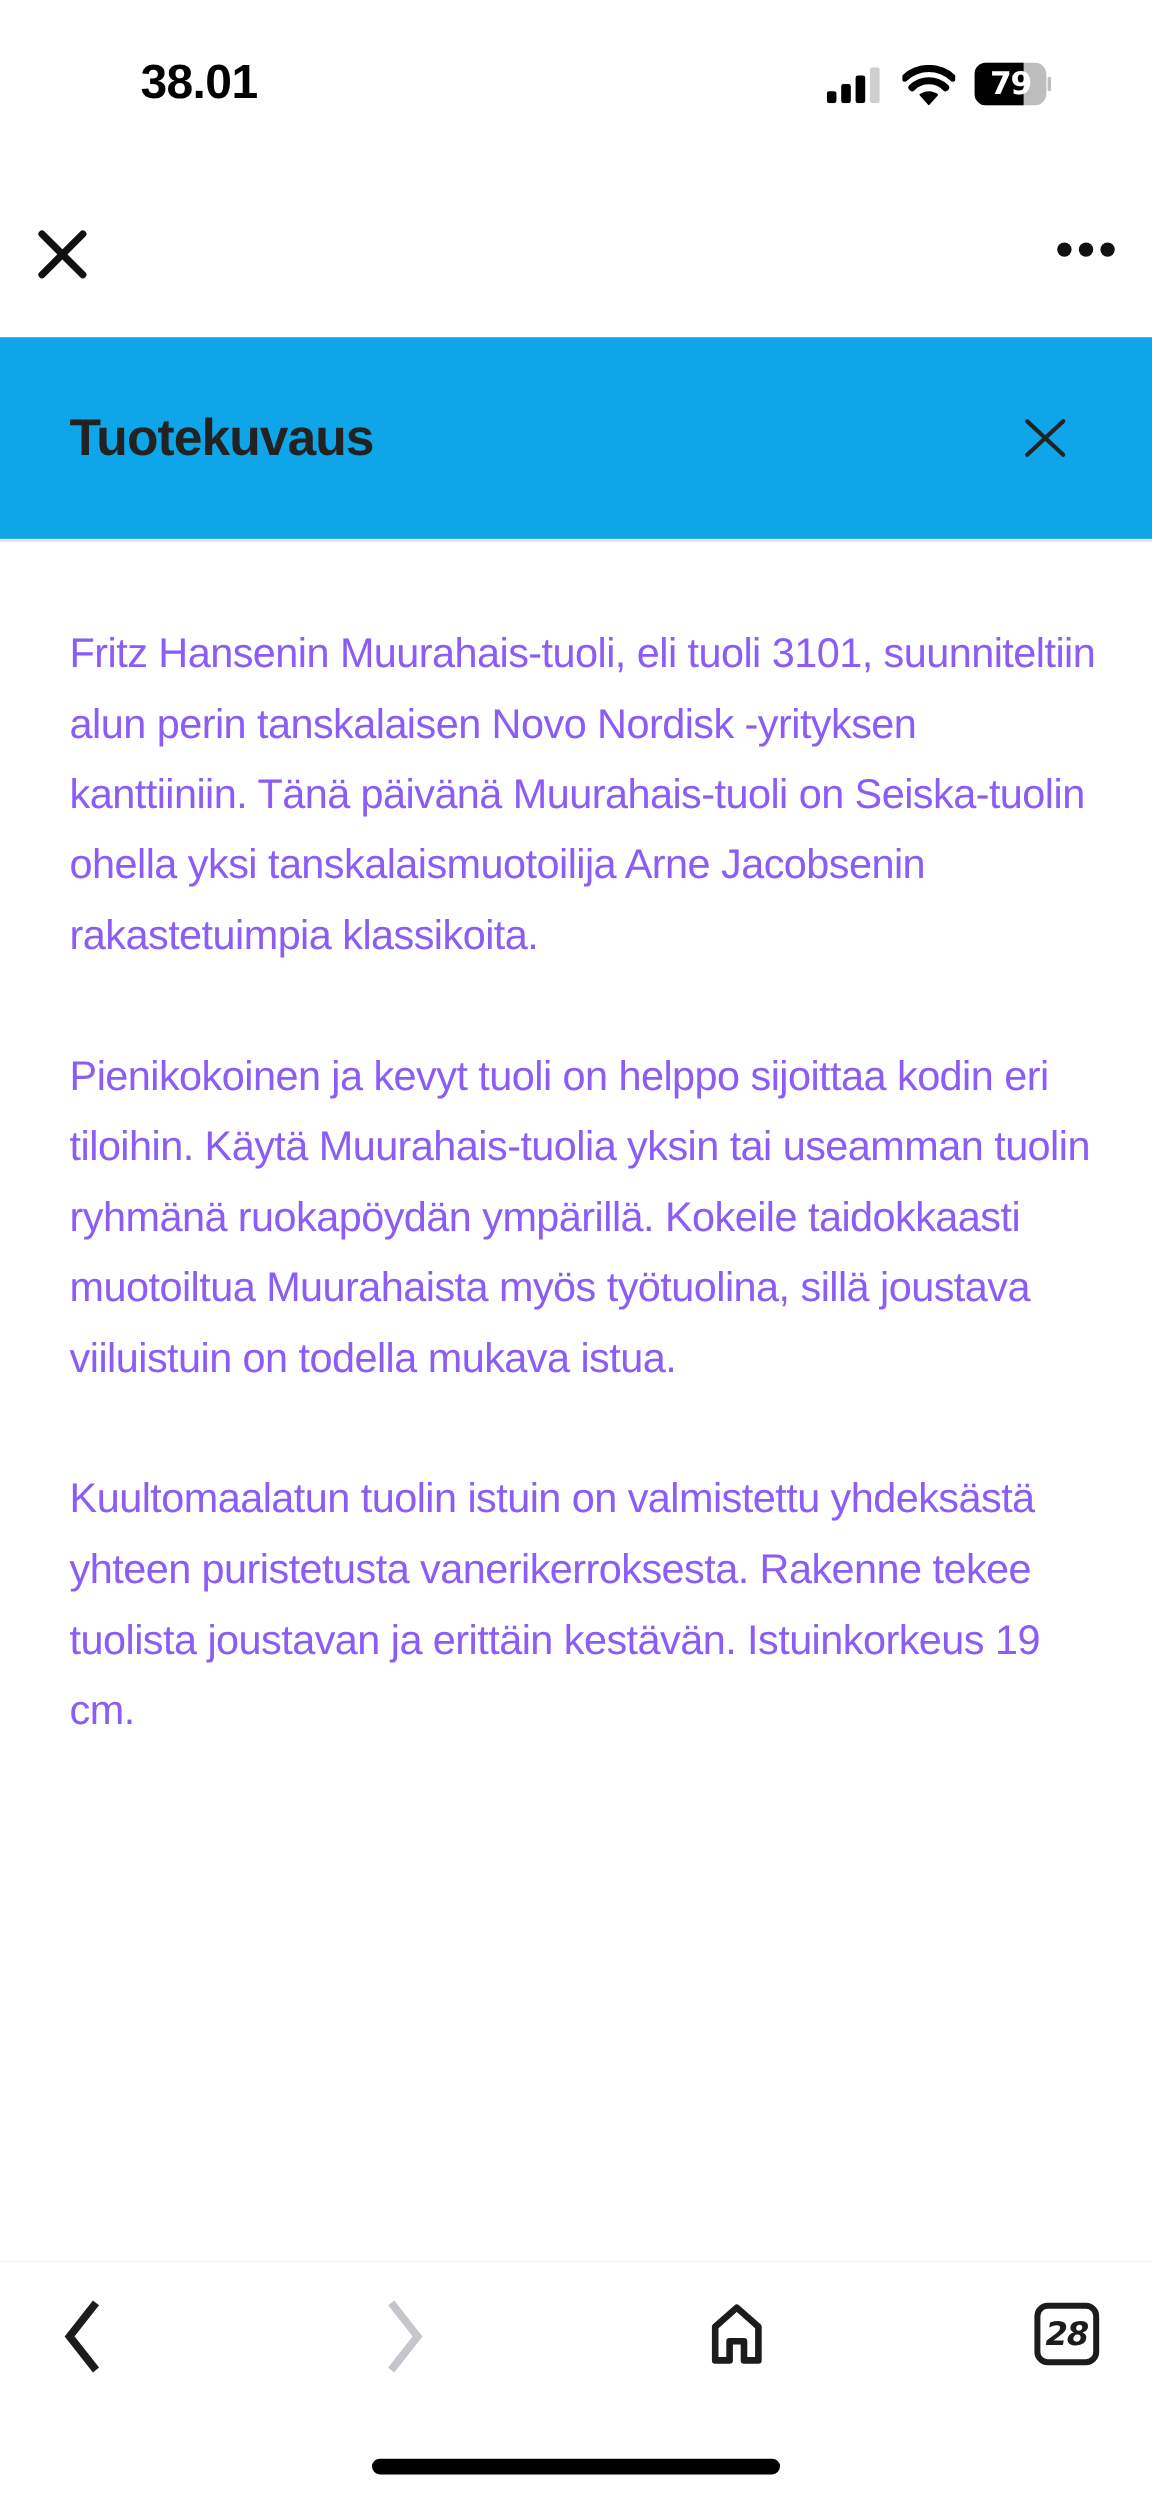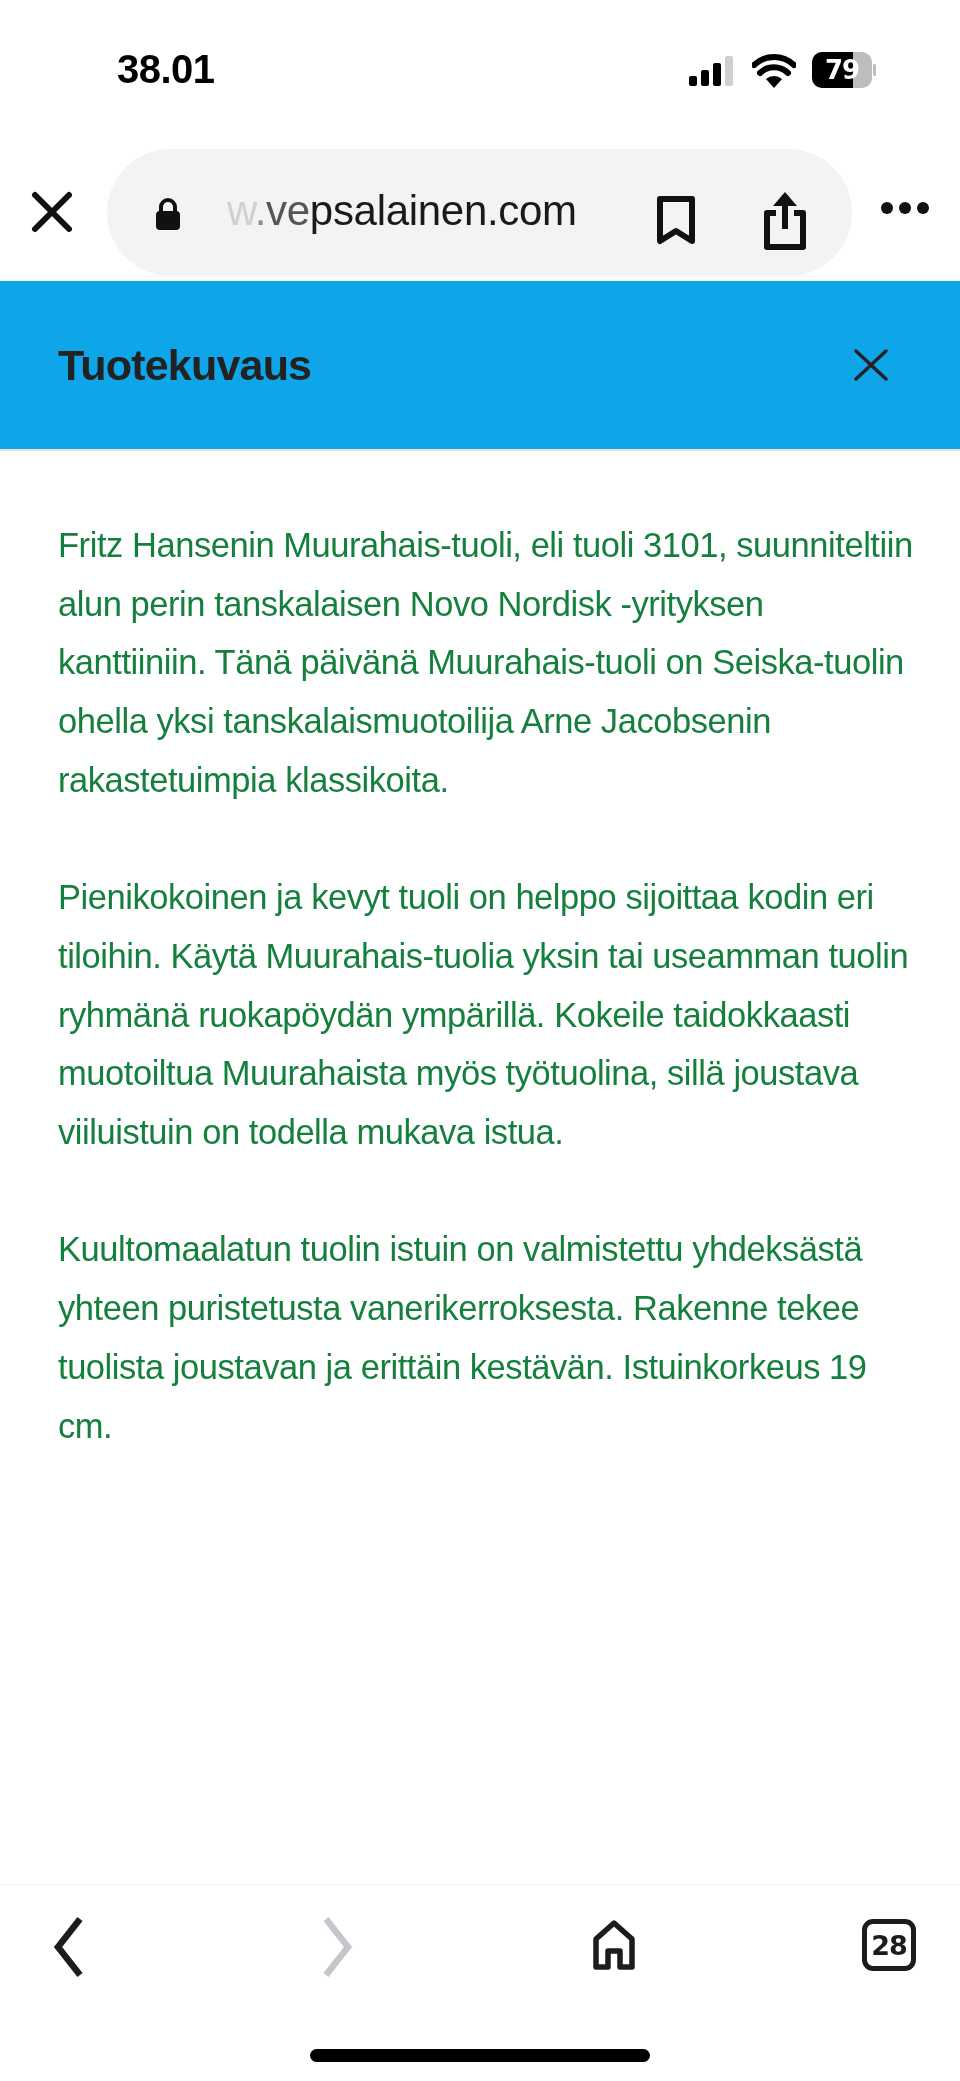--- a/index.html
+++ b/index.html
@@ -26,30 +26,30 @@
   .share { position: absolute; left: 654px; top: 40px; width: 48px; height: 62px; }
   .more { position: absolute; left: 880px; top: 60px; width: 50px; height: 16px; }
 
   
   .panel-header { position: absolute; top: 281px; left: 0; width: 960px; height: 170px; background: #0ea5e9; border-bottom: 2px solid #e4e4e4; }
   .panel-title { position: absolute; left: 58px; top: 60px; font-size: 43px; font-weight: 700; color: #222; letter-spacing: -0.8px; }
   .panel-close { position: absolute; left: 852px; top: 64px; width: 40px; height: 40px; cursor: pointer; }
 
   
   .content { position: absolute; top: 516px; left: 58px; width: 860px; }
-  .content p { font-size: 34.5px; line-height: 58.7px; color: #15803d; letter-spacing: -0.45px; margin-bottom: 58.7px; }
+  .content p { font-size: 34.5px; line-height: 58.7px; color: #8b5cf6; letter-spacing: -0.45px; margin-bottom: 58.7px; }
 
   
   .toolbar { position: absolute; top: 1884px; left: 0; width: 960px; height: 120px; border-top: 1px solid #f3f3f3; }
   .tb-btn { position: absolute; cursor: pointer; }
   .tb-back { left: 48px; top: 30px; width: 40px; height: 64px; }
   .tb-forward { left: 318px; top: 30px; width: 40px; height: 64px; }
   .tb-home { left: 590px; top: 34px; width: 48px; height: 54px; }
   .tb-tabs { left: 862px; top: 34px; width: 56px; height: 54px; }
-  .tabs-box { width: 54px; height: 52px; border: 5px solid #1c1c1c; border-radius: 11px; display: flex; align-items: center; justify-content: center; font-size: 27px; font-weight: 700; color: #1c1c1c; font-family: "DejaVu Sans", sans-serif; letter-spacing: -1px; }
+  .tabs-box { width: 54px; height: 52px; border: 5px solid #1c1c1c; border-radius: 11px; display: flex; align-items: center; justify-content: center; font-size: 27px; font-weight: 700; color: #1c1c1c; font-family: "DejaVu Sans", sans-serif; letter-spacing: -1px; font-style: italic; }
   .home-indicator { position: absolute; left: 310px; top: 2049px; width: 340px; height: 13px; background: #000; border-radius: 7px; }
 </style>
 </head>
 <body>
 
 <div class="status-bar">
   <div class="status-time">38.01</div>
   <svg class="signal" viewBox="0 0 46 30">
     <rect x="0" y="20" width="8" height="10" rx="2" fill="#000"></rect>
     <rect x="12" y="14" width="8" height="16" rx="2" fill="#000"></rect>
@@ -68,35 +68,20 @@
       <rect x="61" y="12" width="3" height="12" rx="1.5" fill="#bdbdbd"></rect>
     </svg>
     <span style="position:absolute;left:4px;top:2px;width:52px;text-align:center;font-size:26px;font-weight:700;color:#fff;line-height:32px;font-family:'DejaVu Sans',sans-serif;letter-spacing:-1px;">79</span>
   </div>
 </div>
 
 <div class="url-row">
   <svg class="close-tab tb-btn" viewBox="0 0 44 44">
     <path d="M5 5 L39 39 M39 5 L5 39" stroke="#111" stroke-width="6" stroke-linecap="round"></path>
   </svg>
-  <div class="url-pill">
-    <svg class="lock" viewBox="0 0 26 32">
-      <path d="M6 14 V9 A7 7 0 0 1 20 9 V14" fill="none" stroke="#111" stroke-width="4"></path>
-      <rect x="1" y="13" width="24" height="19" rx="4" fill="#111"></rect>
-    </svg>
-    <div class="url-text"><span class="fade1">w</span><span class="fade2">.</span><span class="fade3">ve</span><span>psalainen.com</span></div>
-    <svg class="bookmark" viewBox="0 0 42 50">
-      <path d="M5 4 H37 V46 L21 36 L5 46 Z" fill="none" stroke="#111" stroke-width="6" stroke-linejoin="round"></path>
-    </svg>
-    <svg class="share" viewBox="0 0 48 62">
-      <path d="M15 24 H6 V58 H42 V24 H33" fill="none" stroke="#111" stroke-width="6" stroke-linejoin="round"></path>
-      <path d="M24 40 V6" stroke="#111" stroke-width="6"></path>
-      <path d="M12 17 L24 3 L36 17 Z" fill="#111"></path>
-    </svg>
-  </div>
   <svg class="more tb-btn" viewBox="0 0 50 16">
     <circle cx="7" cy="8" r="6" fill="#111"></circle>
     <circle cx="25" cy="8" r="6" fill="#111"></circle>
     <circle cx="43" cy="8" r="6" fill="#111"></circle>
   </svg>
 </div>
 
 <div class="panel-header">
   <div class="panel-title">Tuotekuvaus</div>
   <svg class="panel-close" viewBox="0 0 40 40">

